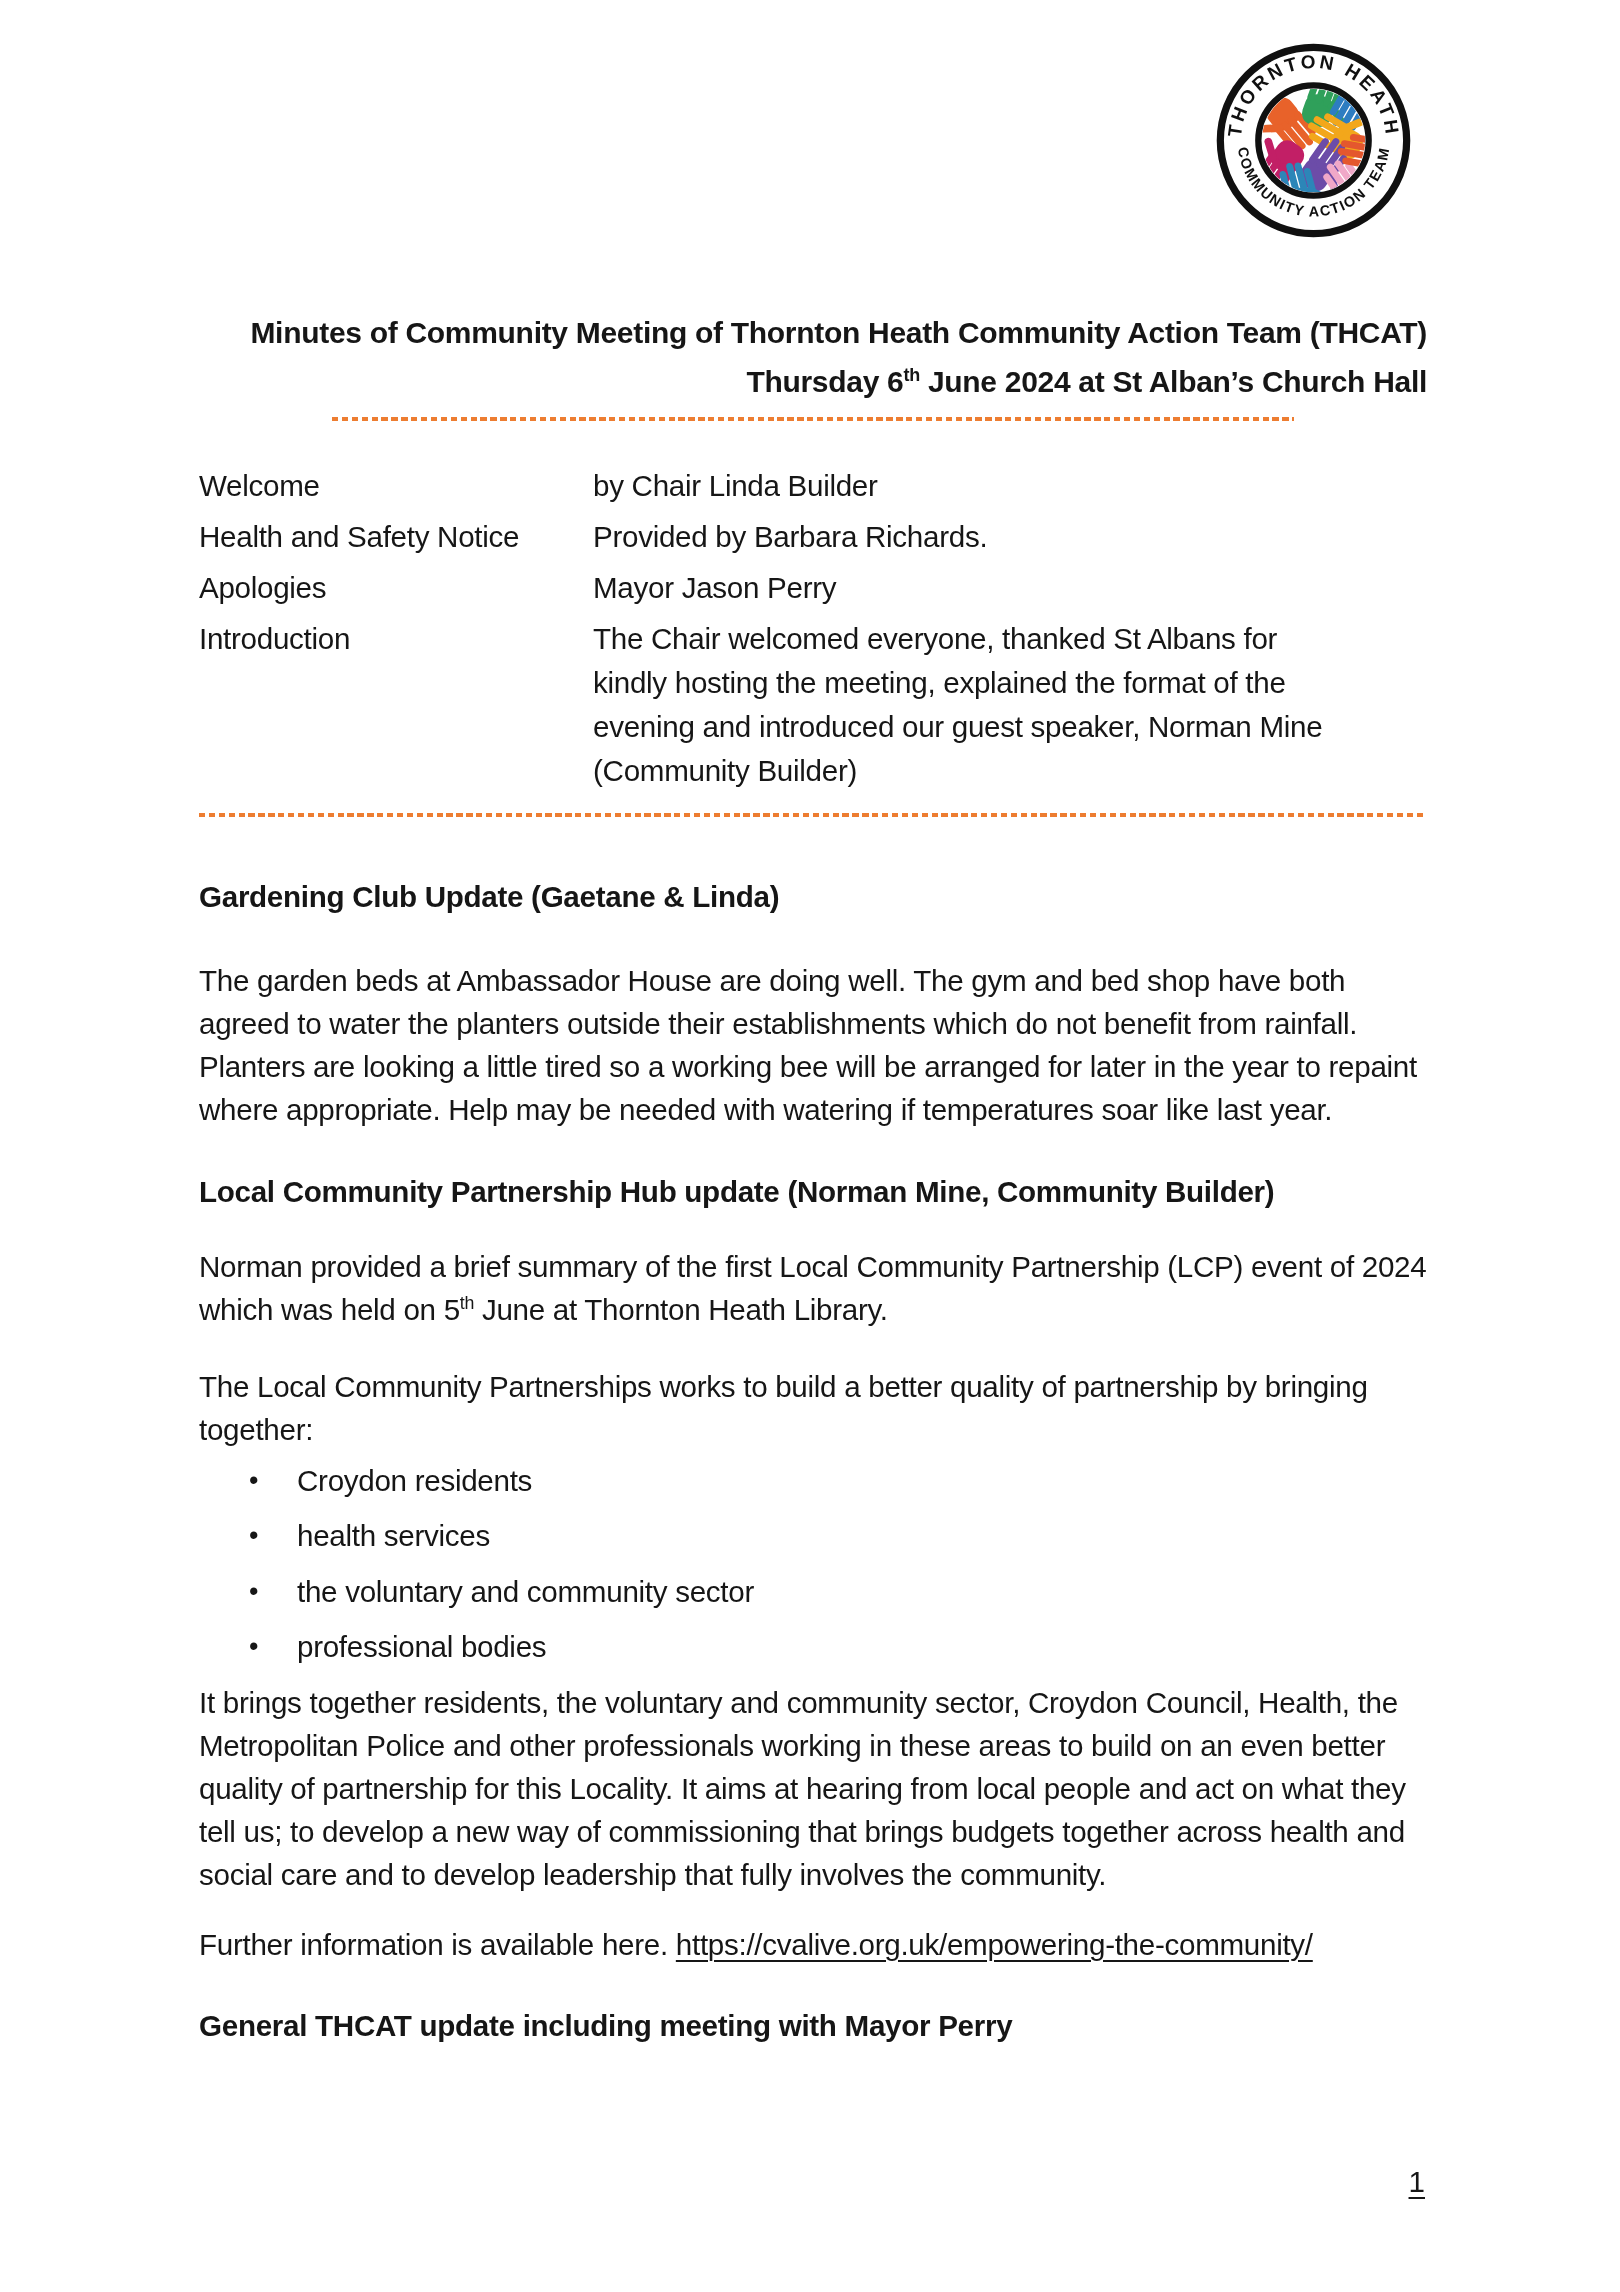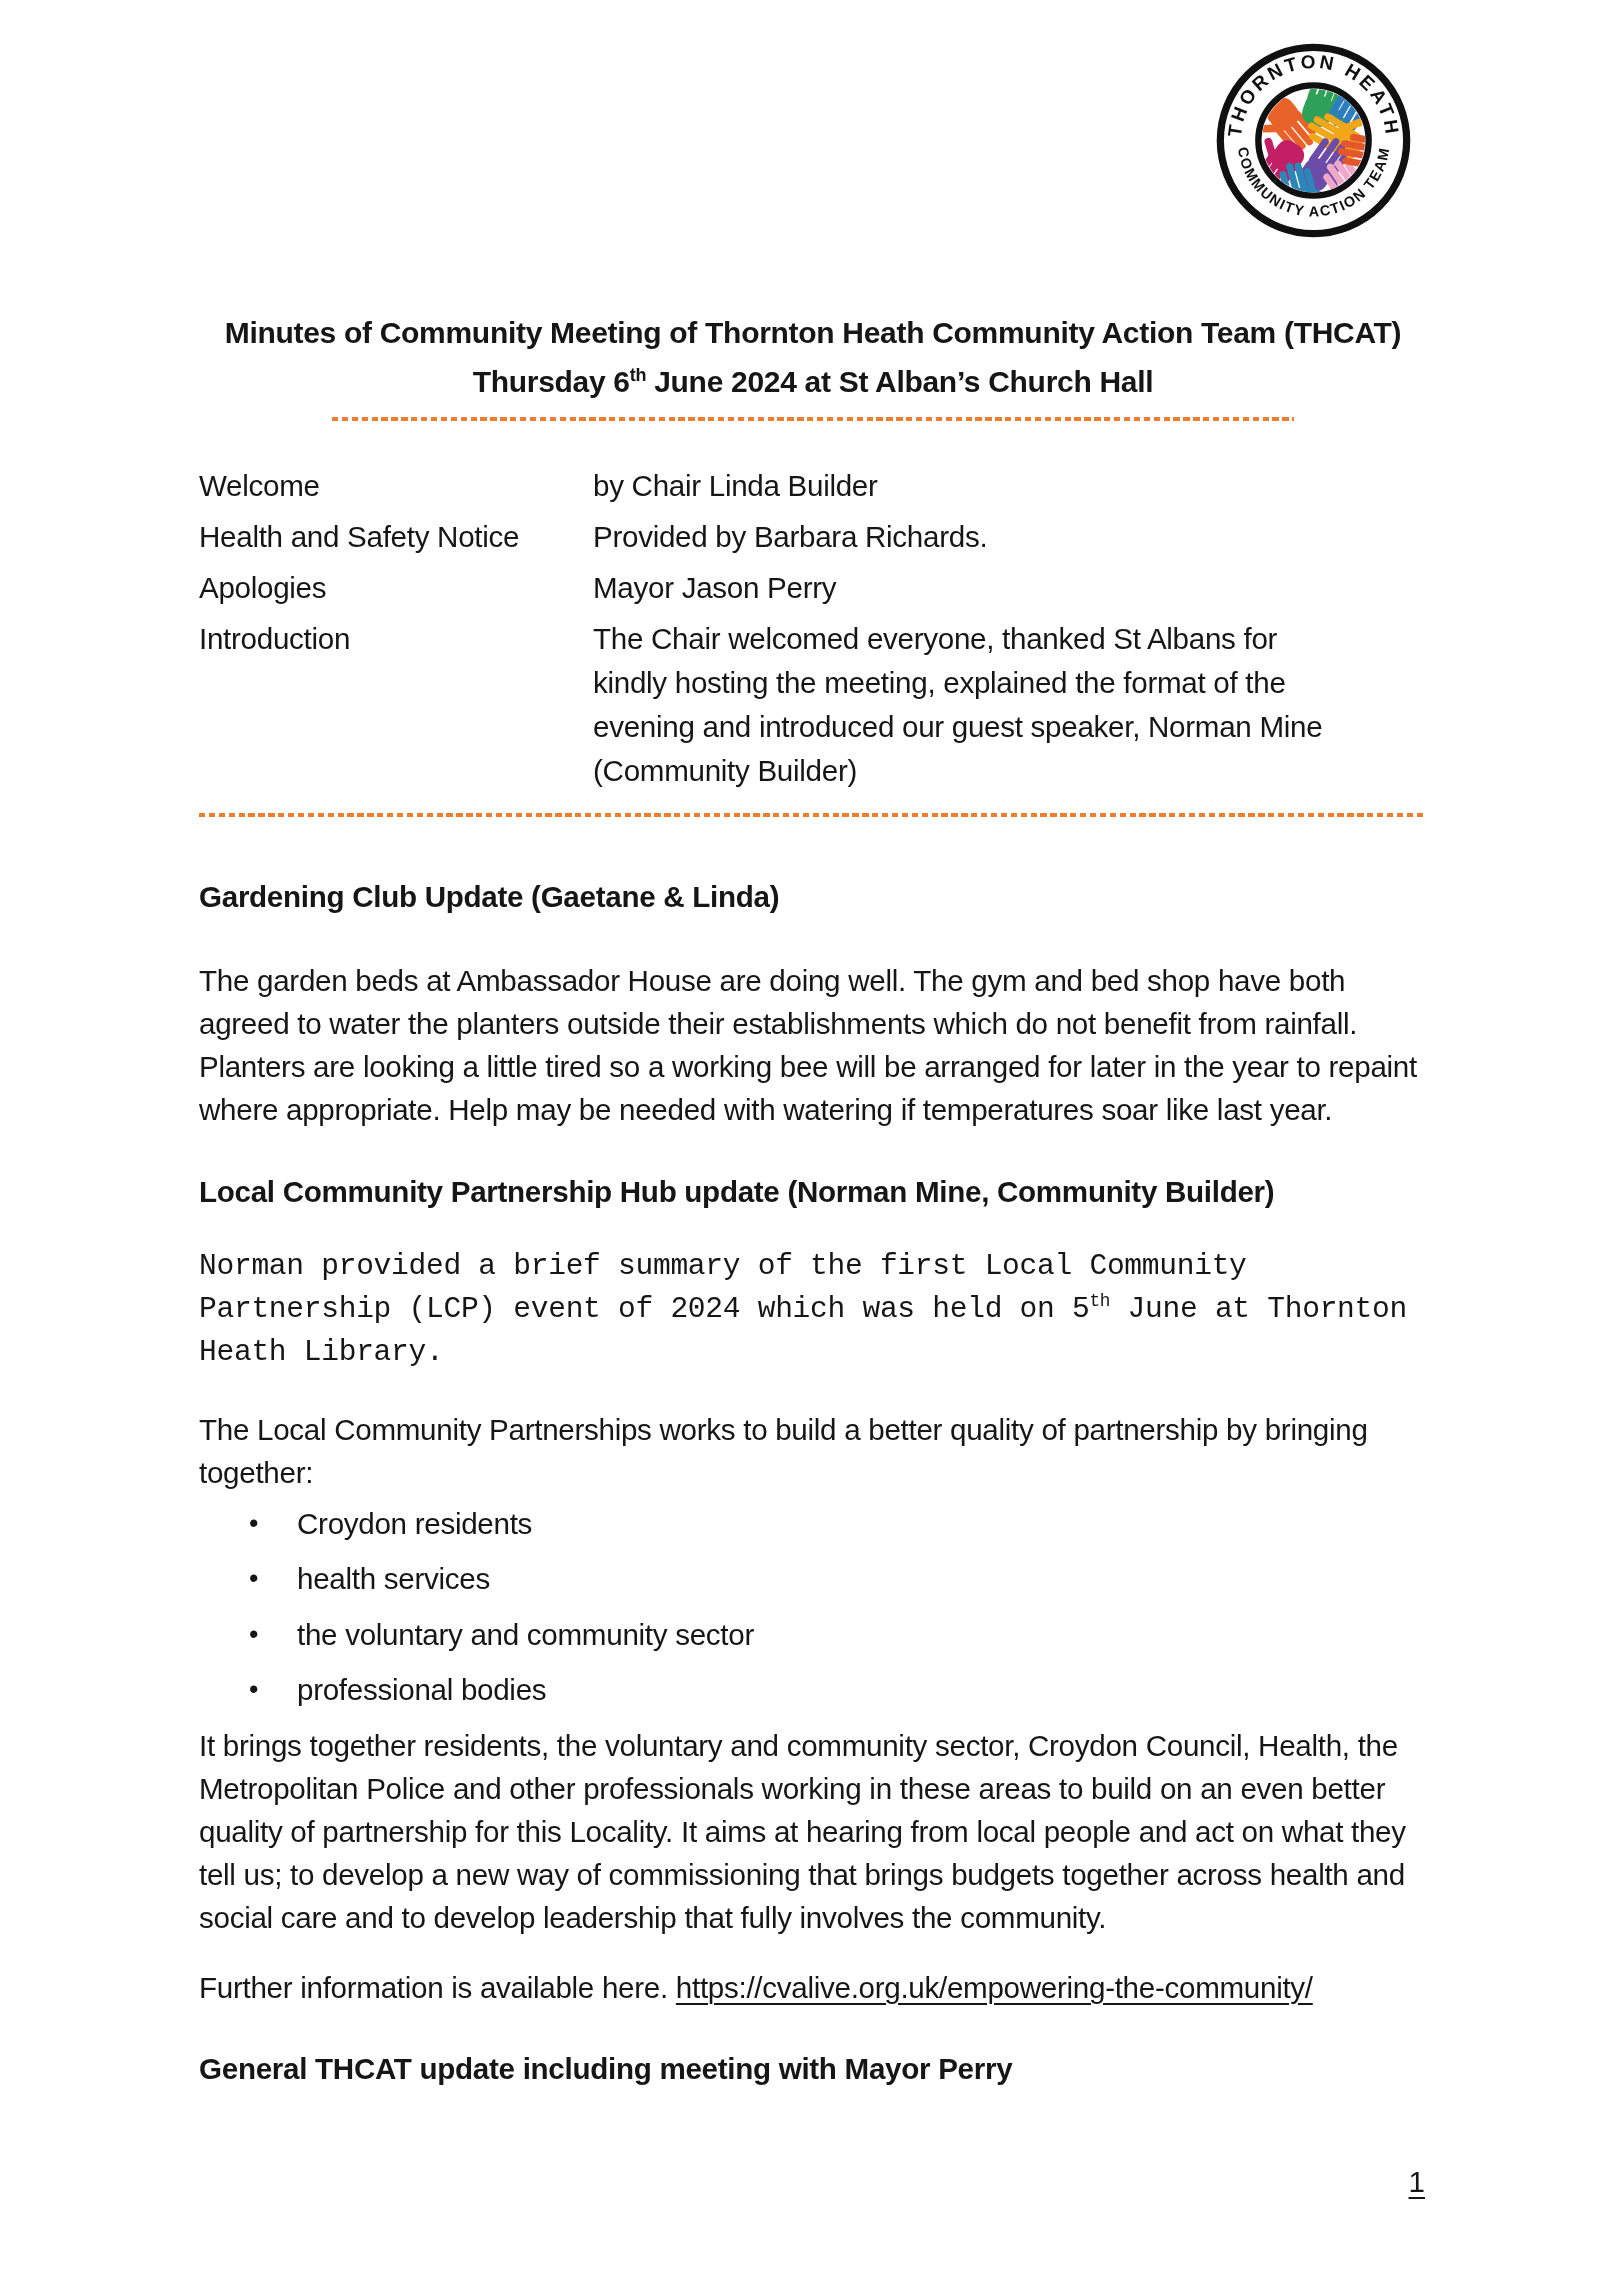--- a/index.html
+++ b/index.html
@@ -10,21 +10,21 @@
     font-family:"Liberation Sans", sans-serif;
     color:#161616;
     overflow:hidden;
   }
   .content {
     position:absolute; left:199px; right:193px; top:0;
     font-size:29.6px; line-height:43px; letter-spacing:-0.3px;
   }
   .doc-title {
     margin-top:308px;
-    text-align:center;
+    text-align:right;
     font-weight:bold;
     font-size:30px; line-height:49px;
   }
   sup.sup { font-size:0.6em; vertical-align:super; line-height:0; }
   .dash {
     height:4.5px;
     background:repeating-linear-gradient(to right, var(--dash-color,#ED7D31) 0 6.3px, transparent 6.3px 9.9px);
   }
   .dash-centered { width:962px; margin:10.7px auto 0 auto; }
   .dash-full { margin-top:19.7px; }
@@ -33,21 +33,21 @@
     display:grid;
     grid-template-columns:387px 1fr;
     line-height:44px;
     gap:7px;
   }
   .agenda-value { max-width:757px; }
   .heading { font-weight:bold; }
   .heading-gardening { margin-top:58px; margin-bottom:41px; }
   .para-gardening { margin:8px 0 39px 0; }
   .heading-lcp { margin-bottom:32px; }
-  .para-lcp-summary { margin:0 0 34px 0;font-family:Liberation Mono, monospace; }
+  .para-lcp-summary { margin:0 0 34px 0; }
   .para-lcp-purpose { margin:0 0 7.2px 0; }
   ul.bullets { list-style:none; margin:0 0 7.2px 0; padding:0; }
   ul.bullets li { position:relative; padding-left:98px; margin-bottom:12.5px; }
   ul.bullets .marker { position:absolute; left:50px; top:0; font-size:27px; }
   .para-lcp-detail { margin:0 0 27px 0; }
   .para-further { margin:0 0 38px 0; }
   a.doc-link { color:inherit; text-decoration:underline; text-underline-offset:4.5px; text-decoration-thickness:1.8px; }
   .heading-general { margin-bottom:0; }
   .page-number {
     position:absolute; top:2160px; right:195px;

